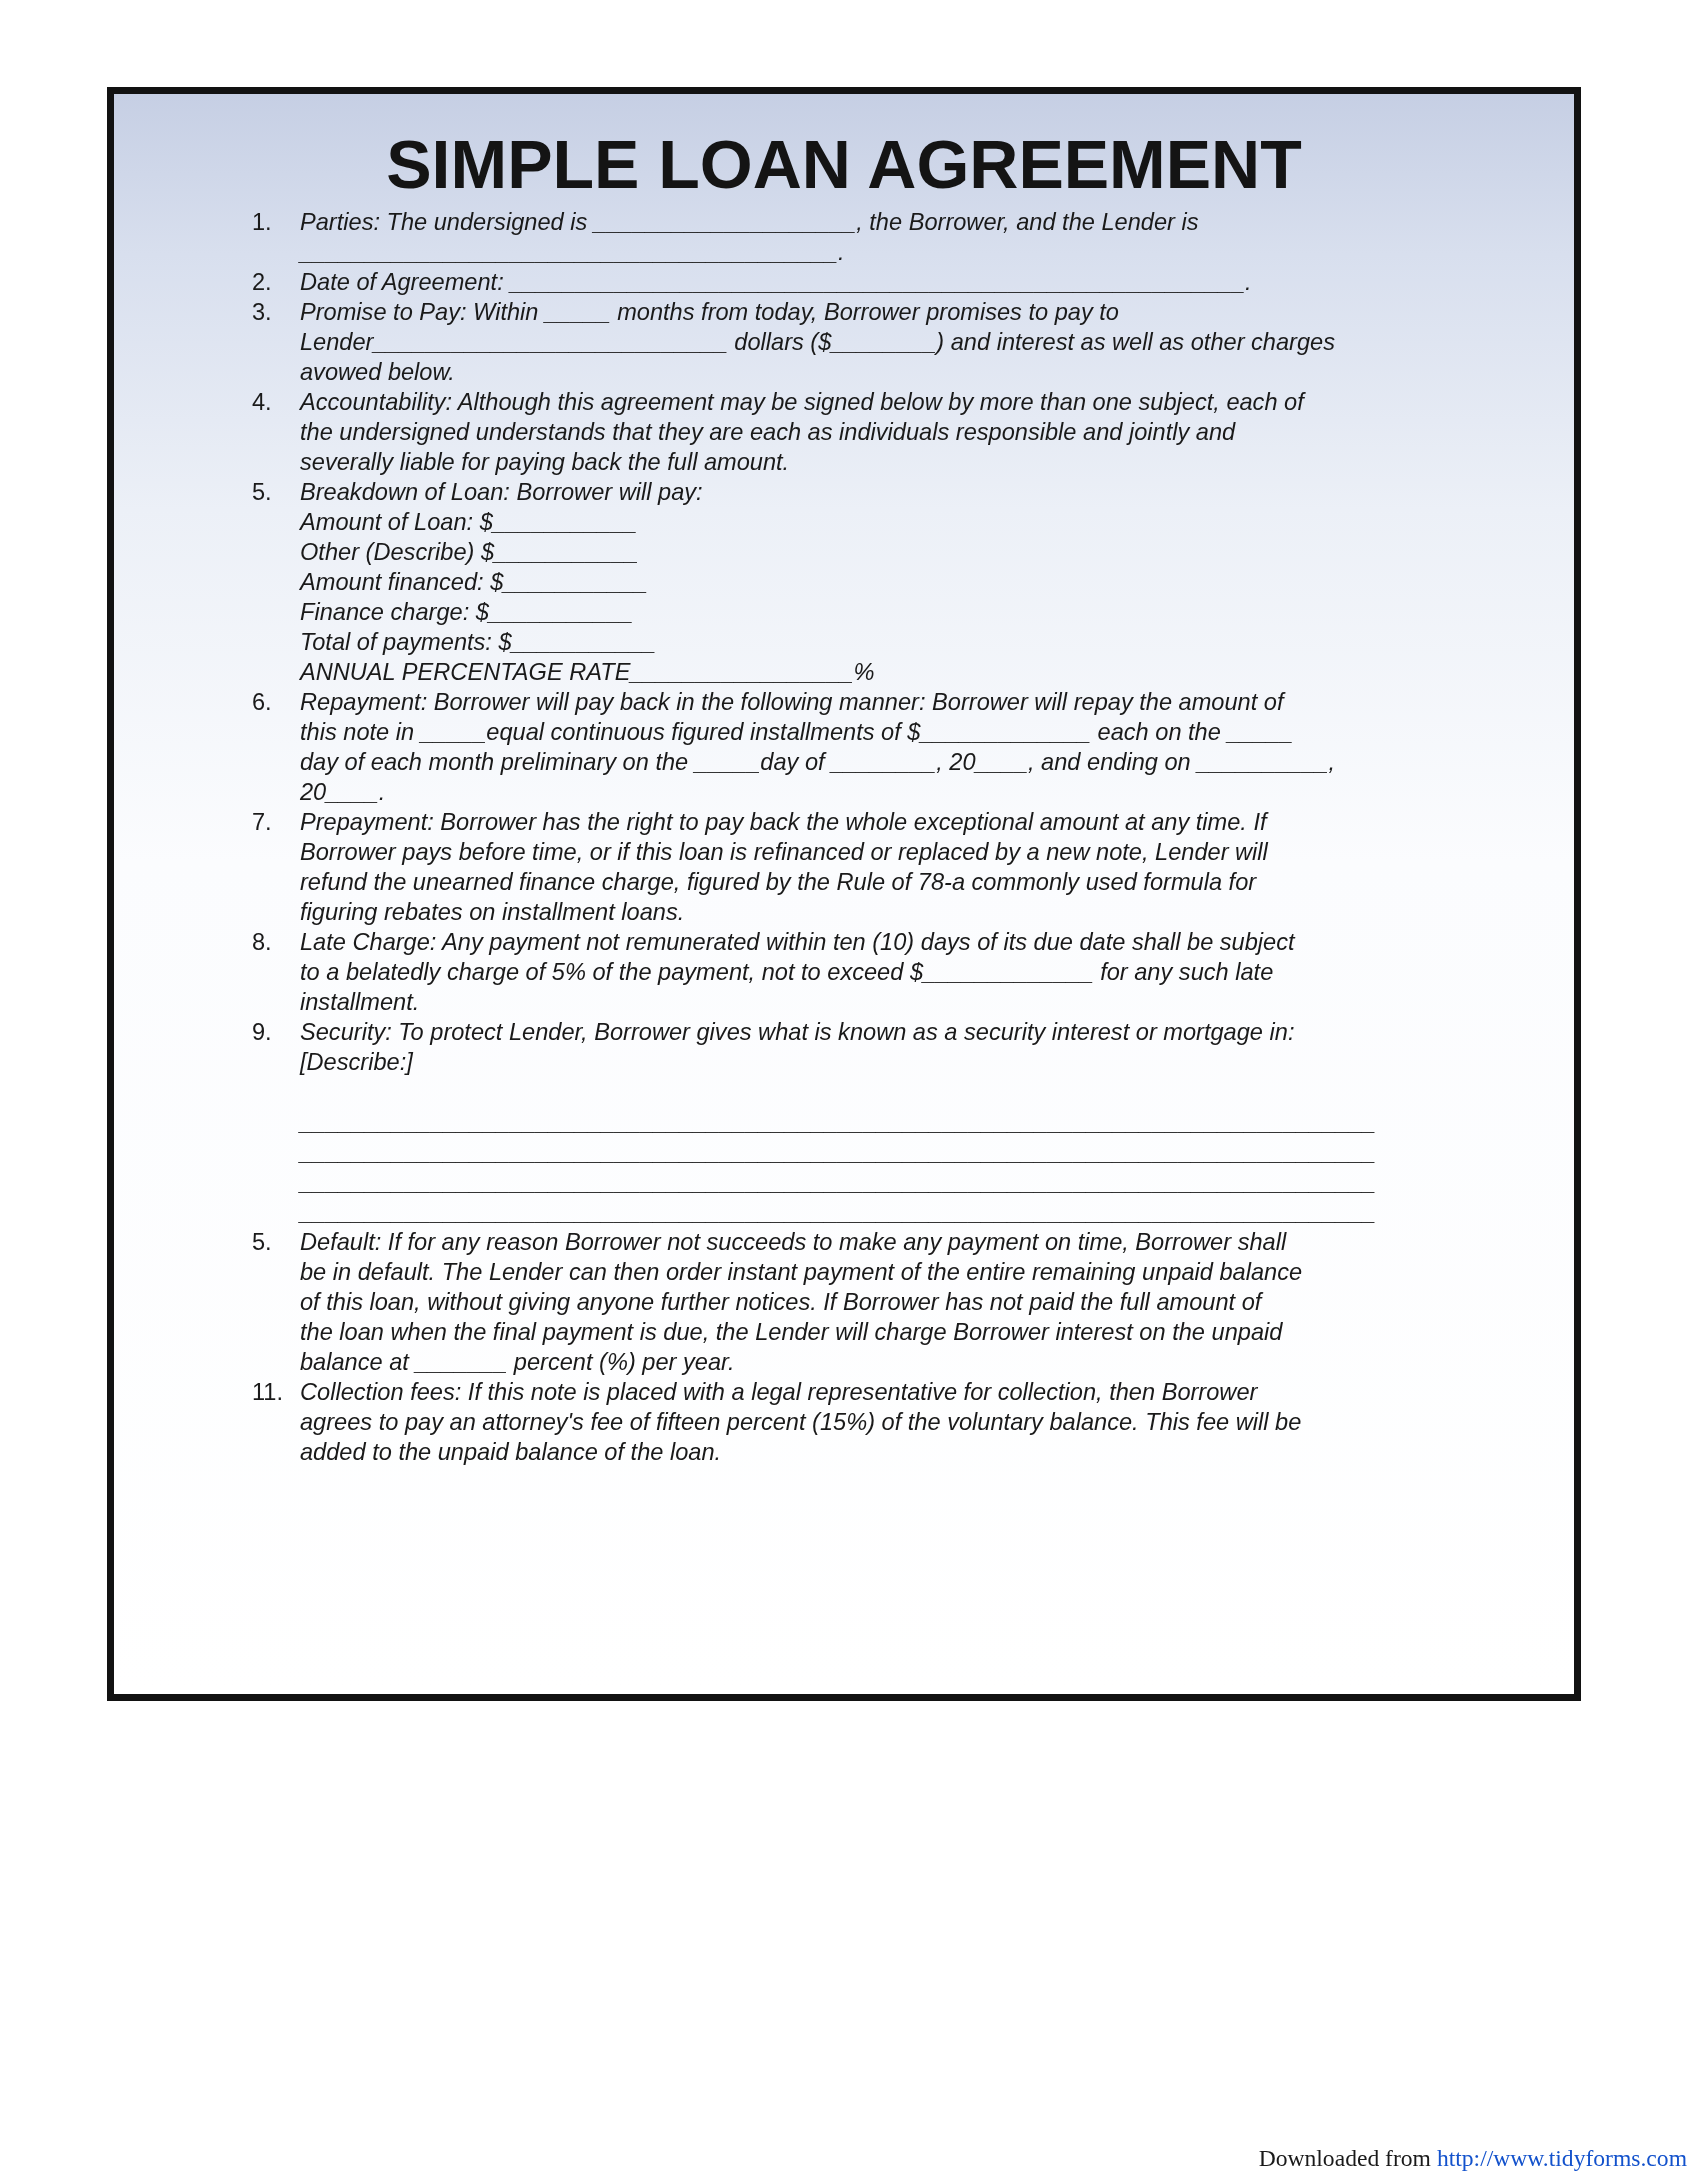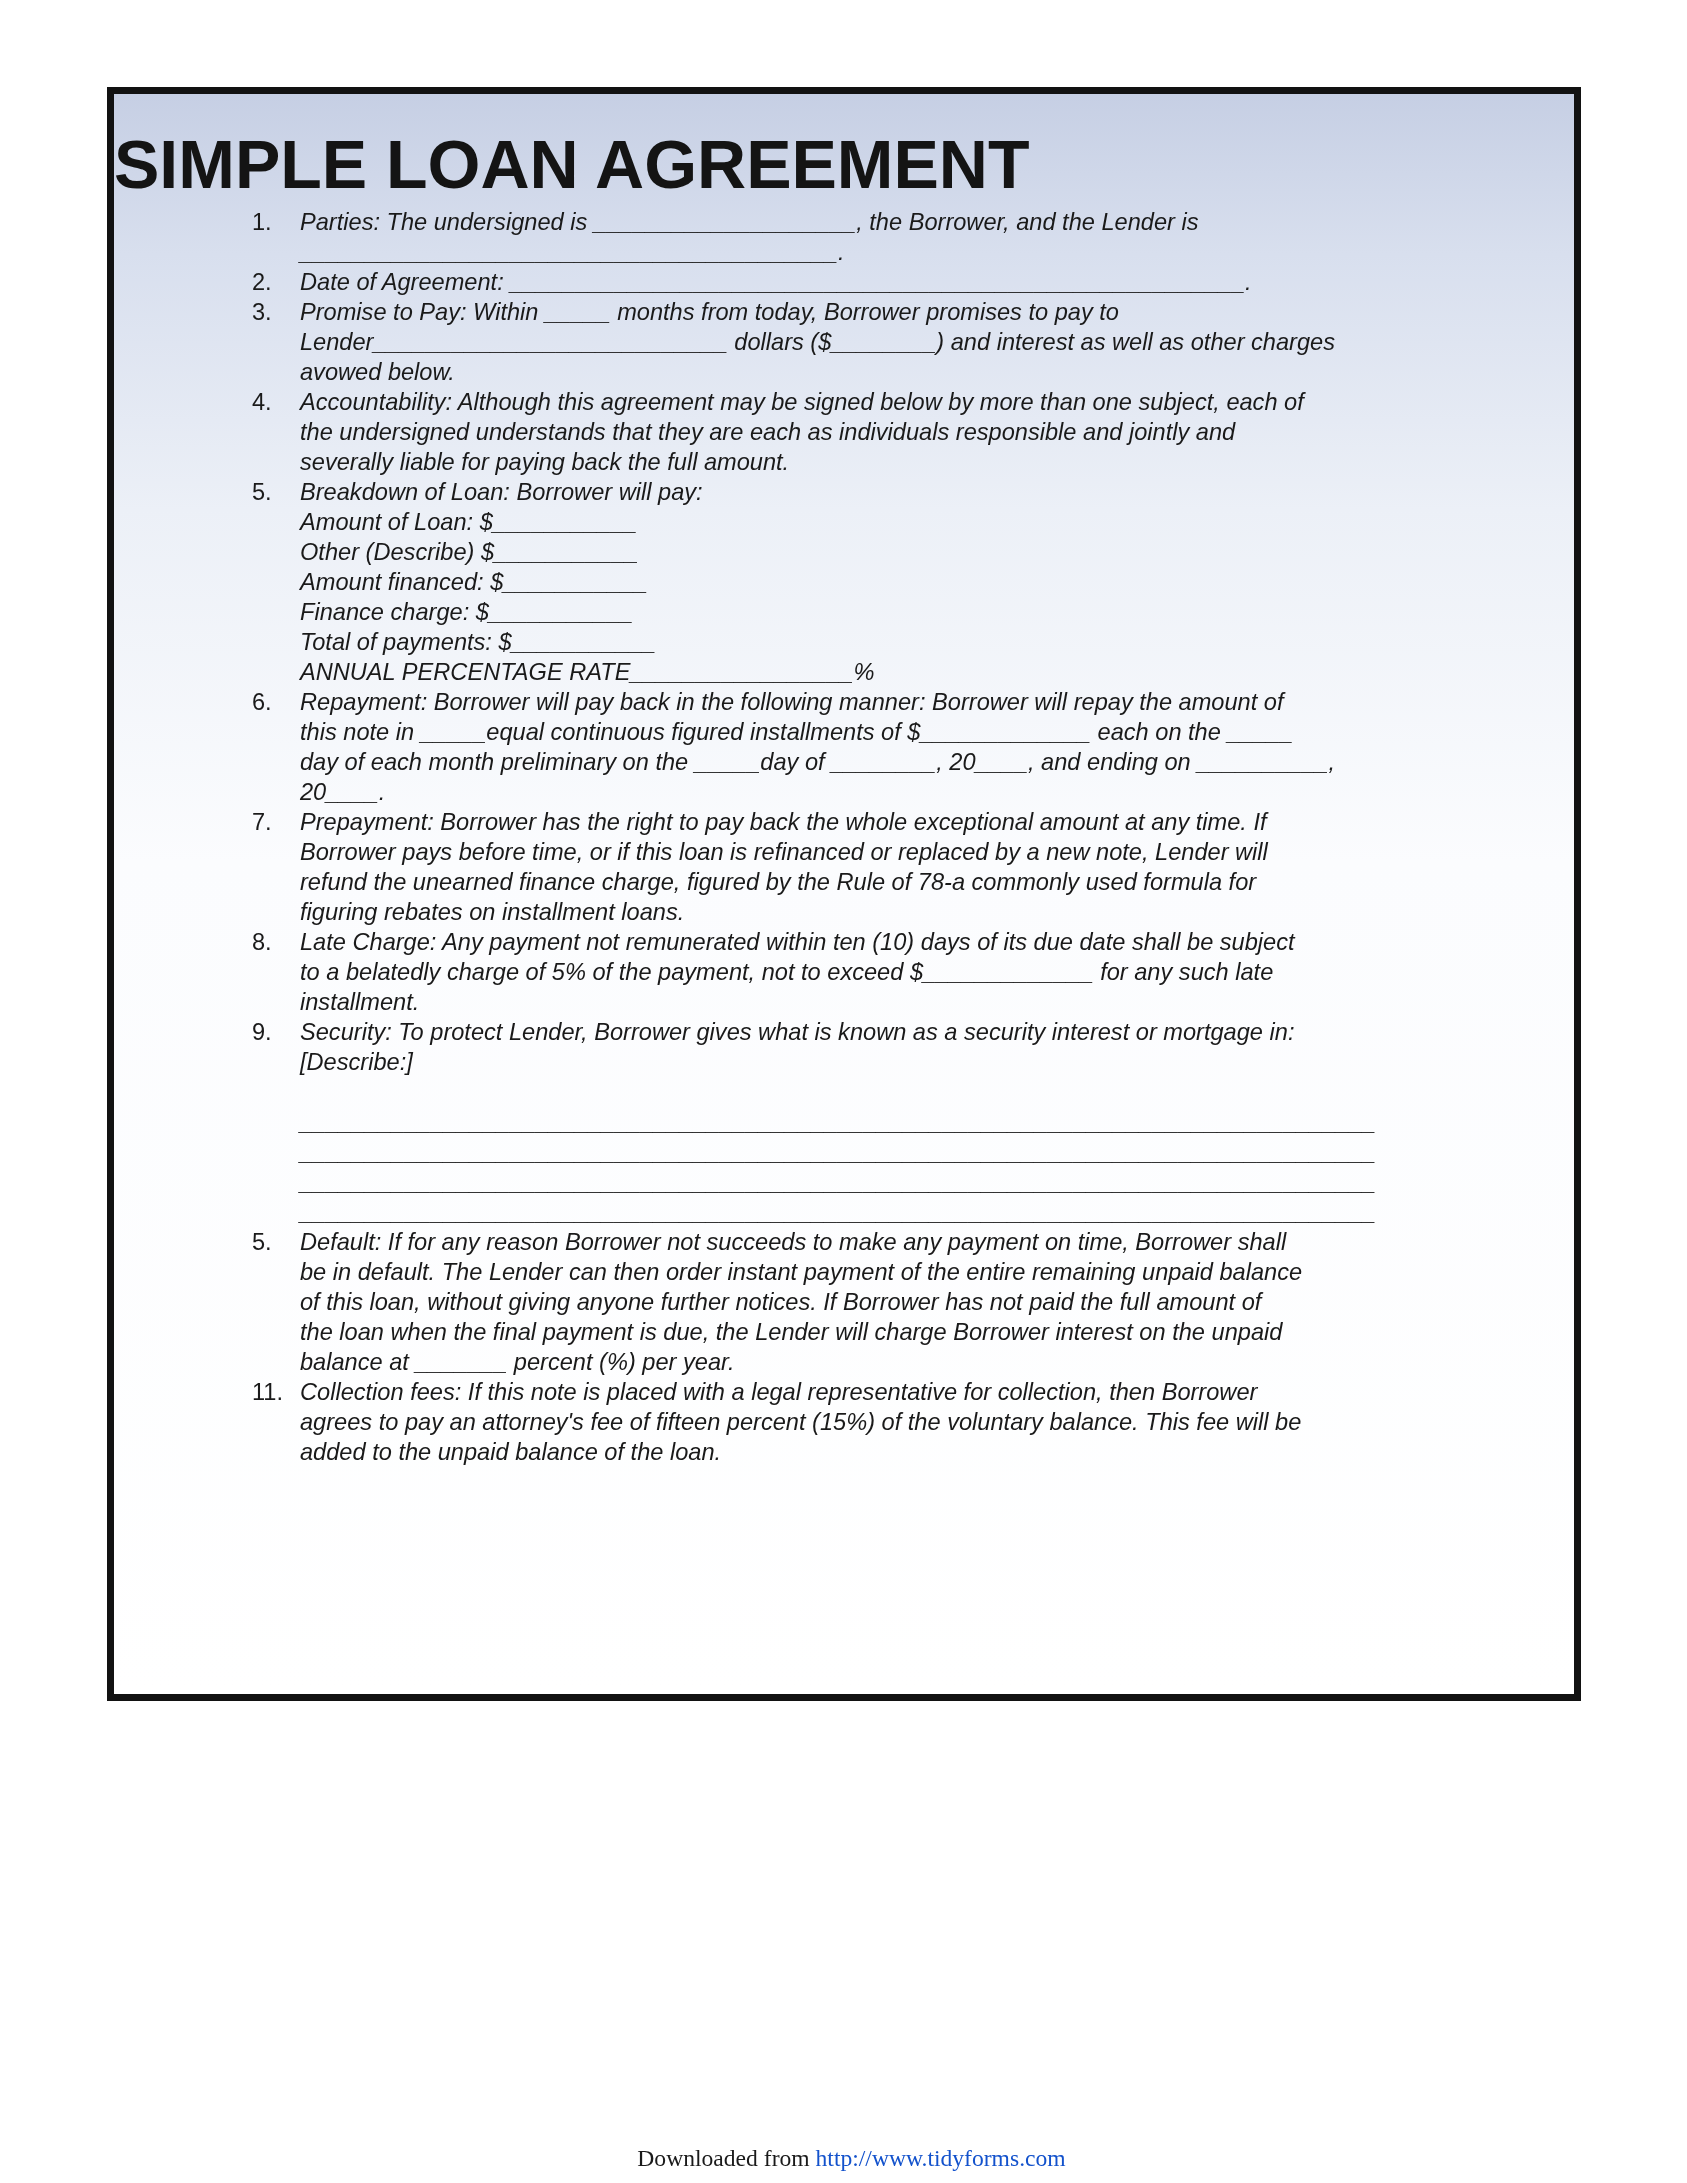--- a/index.html
+++ b/index.html
@@ -19,20 +19,21 @@
     top: 87px;
     width: 1474px;
     height: 1614px;
     border: 7.9px solid #121212;
     background: linear-gradient(180deg, #c6cfe4 0%, #d8dfee 10%, #ecf0f7 26%, #fbfcfe 48%, #ffffff 100%);
     overflow: hidden;
   }
   .title {
     margin-top: 35px;
     margin-bottom: 7px;
+    text-align: center;
     font-size: 68px;
     font-weight: bold;
     color: #141414;
     line-height: 1.05;
   }
   .list {
     margin: 5.2px 21px 0 138px;
   }
   .item {
     display: flex;
@@ -47,21 +48,21 @@
     flex: 1;
     white-space: pre-wrap;
     word-break: normal;
     font-style: italic;
   }
   .footer {
     position: absolute;
     left: 16px;
     right: 0;
     bottom: 12.2px;
-    text-align: center;
+    text-align: right;
     font-family: "Liberation Serif", serif;
     font-size: 23.6px;
     color: #1a1a1a;
   }
   .footer a {
     color: var(--link-color, #1352cc);
     text-decoration: none;
     cursor: pointer;
   }
 </style>

